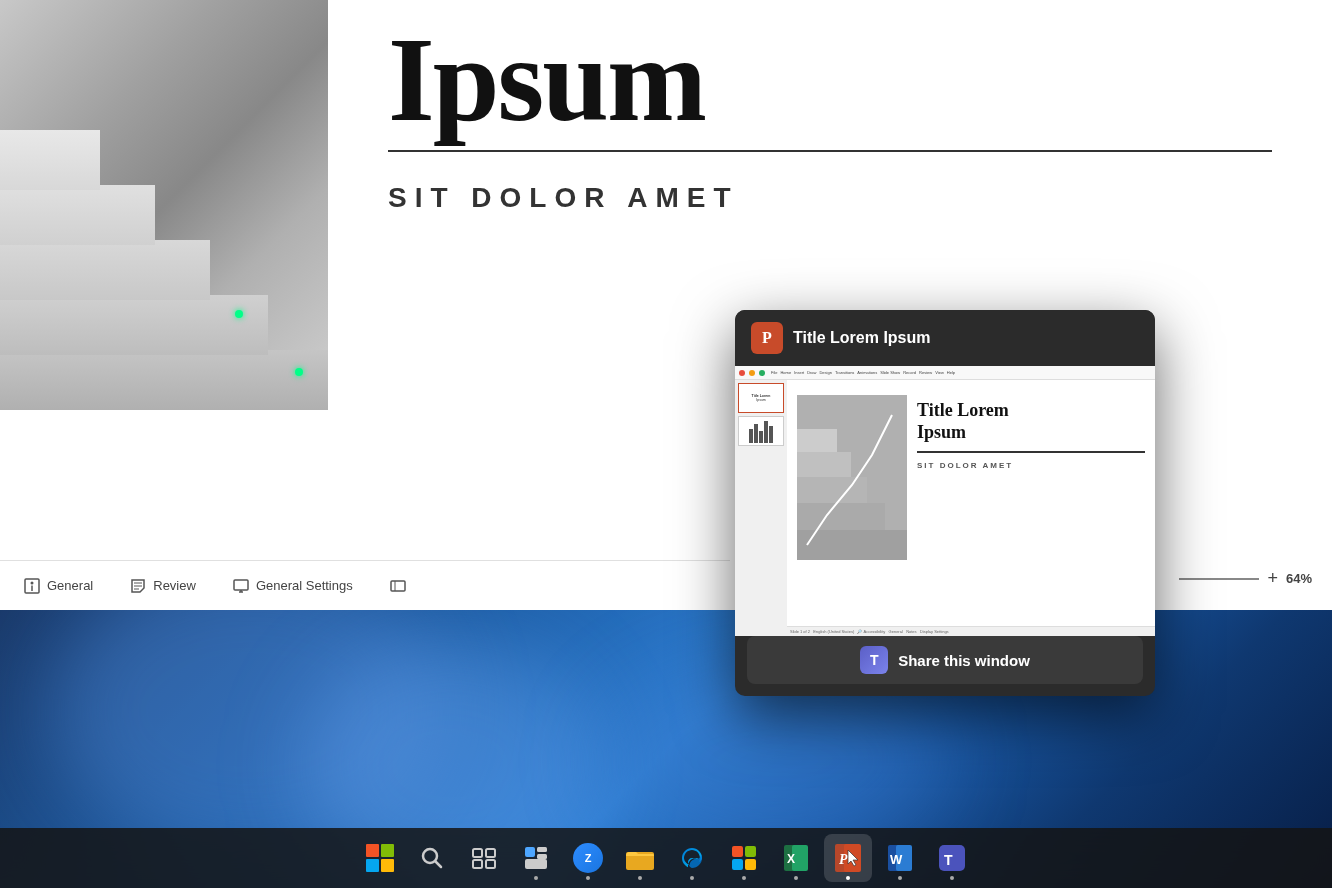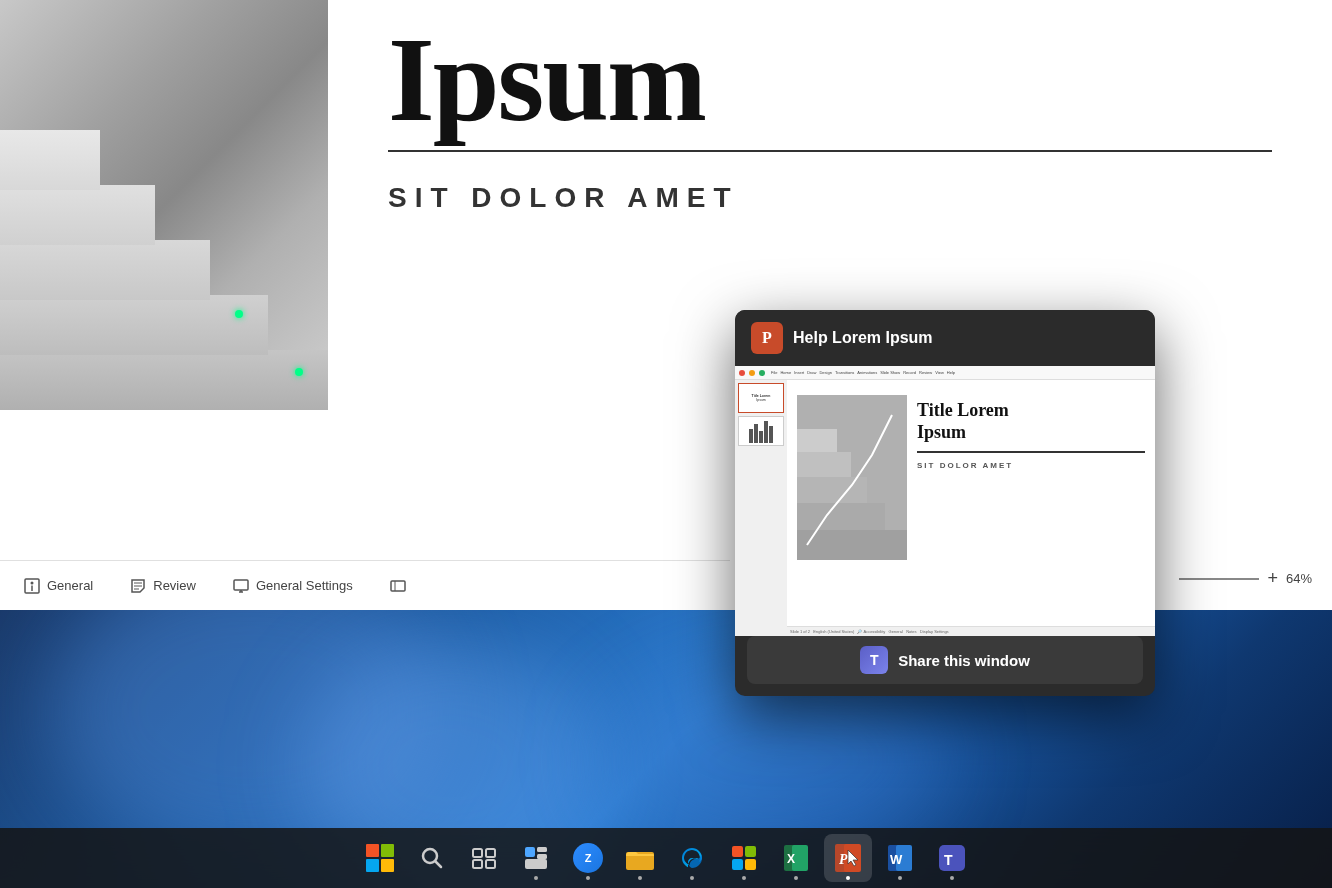--- a/index.html
+++ b/index.html
@@ -498,35 +498,35 @@
         <rect x="1" y="3" width="14" height="10" rx="1" stroke="#555" stroke-width="1.5" fill="none"></rect>
         <line x1="5" y1="3" x2="5" y2="13" stroke="#555" stroke-width="1"></line>
       </svg>
     </div>
   </div>
 </div>
 
 <div class="zoom-controls">
   <div class="zoom-line"></div>
   <span class="zoom-btn">+</span>
-  <span style="font-size:13px;color:#444;font-weight:400;">64%</span>
+  <span style="font-size:13px;color:#444;font-weight:700;">64%</span>
 </div>
 
 <div class="desktop-bg">
   <div class="desktop-blob blob1"></div>
   <div class="desktop-blob blob2"></div>
   <div class="desktop-blob blob3"></div>
 </div>
 
 <div class="ppt-tooltip">
   <div class="tooltip-header">
     <div class="tooltip-ppt-icon">
       <span>P</span>
     </div>
-    <div class="tooltip-title">Help Lorem Ipsum</div>
+    <div class="tooltip-title">Title Lorem Ipsum</div>
   </div>
 
   <div class="tooltip-preview">
     <div class="mini-ppt">
 
       <div class="mini-ribbon">
         <div class="mini-ribbon-dot red"></div>
         <div class="mini-ribbon-dot yellow"></div>
         <div class="mini-ribbon-dot green"></div>
         <div class="mini-ribbon-tabs">

